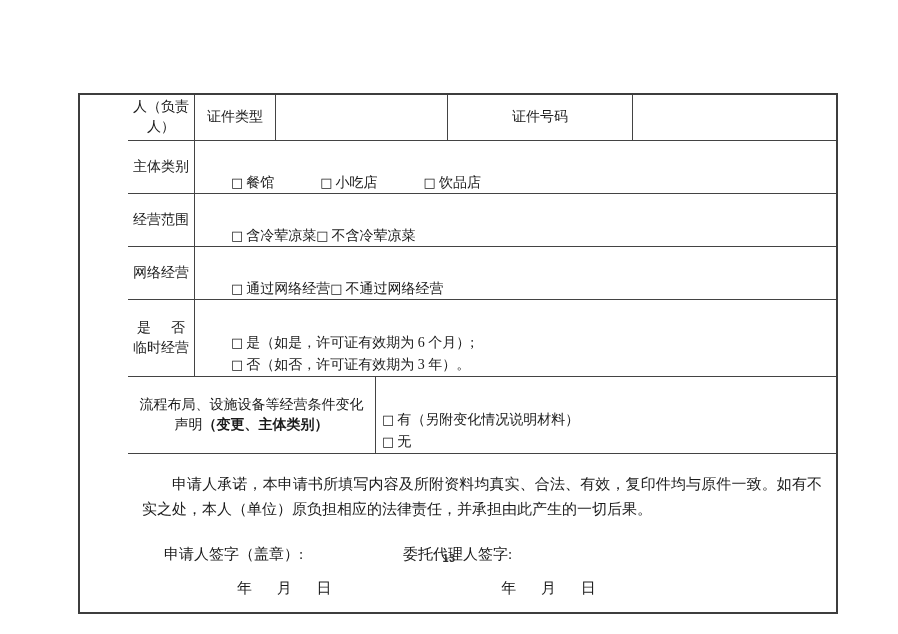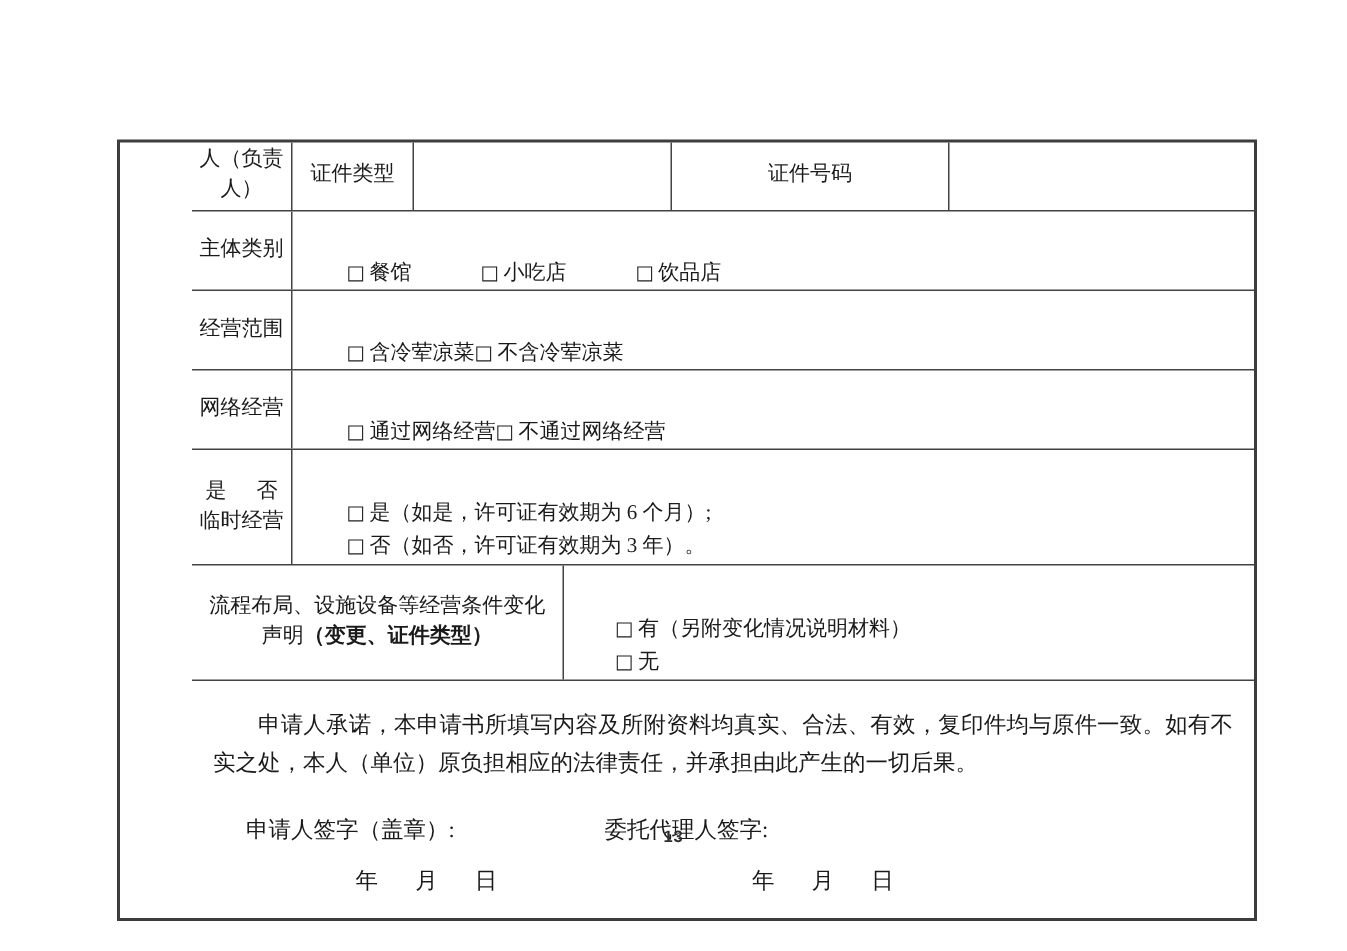--- a/index.html
+++ b/index.html
@@ -27,21 +27,21 @@
   .row:last-child { border-bottom: none; }
   .cell { border-right: 1px solid #434343; }
   .cell:last-child { border-right: none; }
 
   
   .r1 { min-height: 41px; }
   .r2 { min-height: 29px; }
   .r3 { min-height: 33px; }
   .r4 { min-height: 31px; }
   .r5 { min-height: 47px; }
-  .r6 { min-height: 48px; gap: 28px; }
+  .r6 { min-height: 48px; }
   .r7 { min-height: 158px; }
 
   
   .w1 { width: 67px; flex: none; }
   .w2 { width: 81px; flex: none; }
   .w3 { width: 172px; flex: none; }
   .w4 { width: 185px; flex: none; }
   .wrest { flex: 1; margin-top: 32px; }
   .w6label { width: 248px; flex: none; }
 
@@ -159,21 +159,21 @@
       <div class="cell opts-col wrest">
         <span class="option"><span class="cb">□</span><span>是（如是，许可证有效期为 6 个月）;</span></span>
         <span class="option"><span class="cb">□</span><span>否（如否，许可证有效期为 3 年）。</span></span>
       </div>
     </div>
 
     <div class="row r6">
       <div class="cell label-cell w6label">
         <div>流程布局、设施设备等经营条件变化</div>
         <div>
-          <span>声明</span><span class="bold">（变更、证件类型）</span>
+          <span>声明</span><span class="bold">（变更、主体类别）</span>
         </div>
       </div>
       <div class="cell opts-col tight wrest">
         <span class="option"><span class="cb">□</span><span>有（另附变化情况说明材料）</span></span>
         <span class="option"><span class="cb">□</span><span>无</span></span>
       </div>
     </div>
 
     <div class="row r7">
       <div class="decl-cell">

